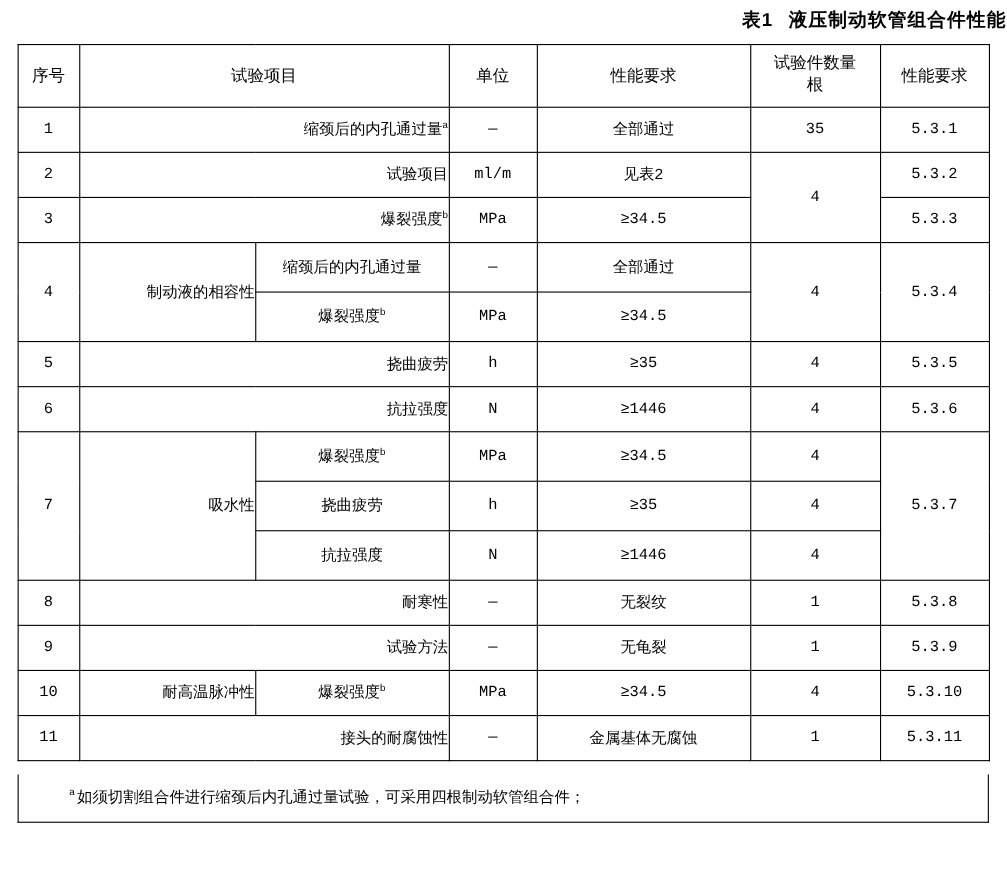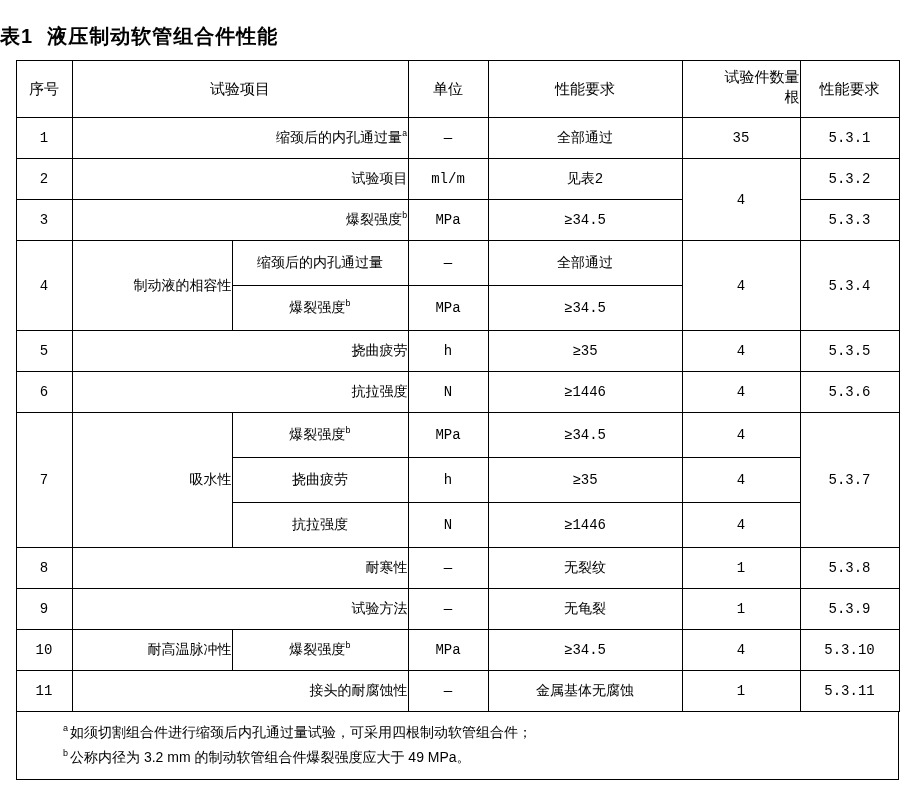--- a/index.html
+++ b/index.html
@@ -14,25 +14,25 @@
     color: #000000;
     overflow: hidden;
   }
   .page {
     position: relative;
     width: 915px;
     height: 807px;
     box-sizing: border-box;
   }
   .caption {
-    text-align: left;
-    font-size: 20px;
+    text-align: right;
+    font-size: 17px;
     font-weight: bold;
     letter-spacing: 1px;
-    padding-top: 23px;
+    padding-top: 7px;
     padding-bottom: 10px;
     font-family: "Liberation Sans", "DejaVu Sans", sans-serif;
   }
   .caption .cap-num { margin-right: 14px; }
 
   table.spec {
     border-collapse: collapse;
     width: 883px;
     margin: 0 auto;
     table-layout: fixed;
@@ -45,34 +45,33 @@
     vertical-align: middle;
     font-weight: normal;
   }
   .hdr td {
     text-align: center;
     height: 56px;
     font-size: 15px;
   }
   .hdr .two-line {
     line-height: 1.35;
-    text-align: right;
   }
   .c-center { text-align: center; }
   .c-left { text-align: right; padding-left: 14px !important; }
   .row-std td { height: 40px; }
   .row-tall td { height: 44px; }
   sup {
     font-size: 9px;
     vertical-align: super;
     line-height: 0;
   }
   .notes {
     width: 883px;
-    margin: 0 auto;
+    margin: 12px auto;
     border-left: 1px solid #000;
     border-right: 1px solid #000;
     border-bottom: 1px solid #000;
     box-sizing: border-box;
     padding: 8px 0 10px 0;
     font-size: 14px;
     font-family: "Liberation Sans", "DejaVu Sans", sans-serif;
   }
   .note-line {
     padding-left: 46px;
@@ -241,16 +240,15 @@
         <td class="c-center">—</td>
         <td class="c-center">金属基体无腐蚀</td>
         <td class="c-center">1</td>
         <td class="c-center">5.3.11</td>
       </tr>
     </tbody>
   </table>
 
   <div class="notes">
     <div class="note-line"><span class="mark">a</span><span>如须切割组合件进行缩颈后内孔通过量试验，可采用四根制动软管组合件；</span></div>
-    <div class="note-line"><span class="mark">b</span><span>公称内径为 3.2 mm 的制动软管组合件爆裂强度应大于 49 MPa。</span></div>
   </div>
 
 </div>
 
 </body></html>

